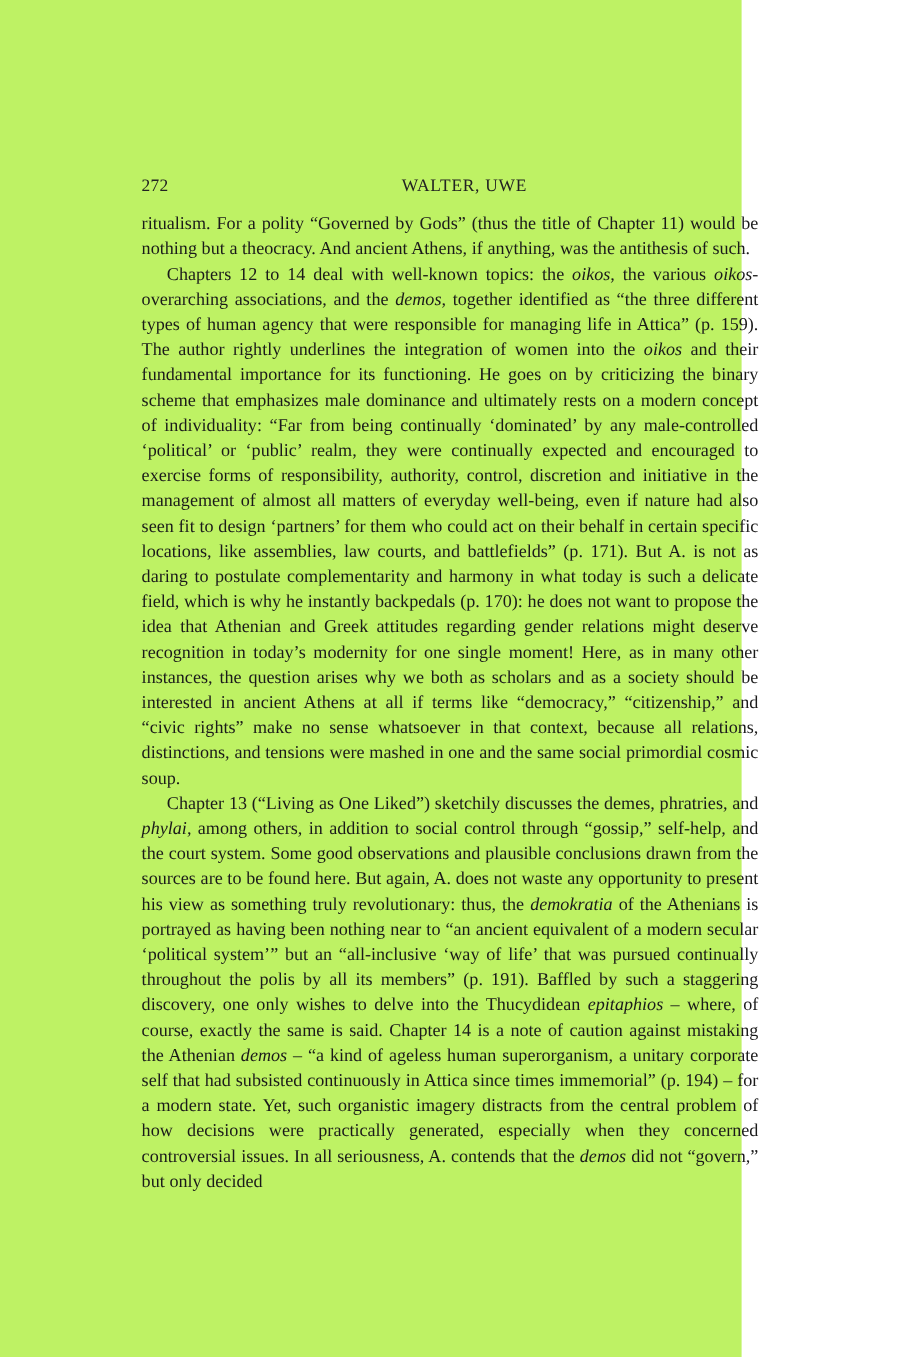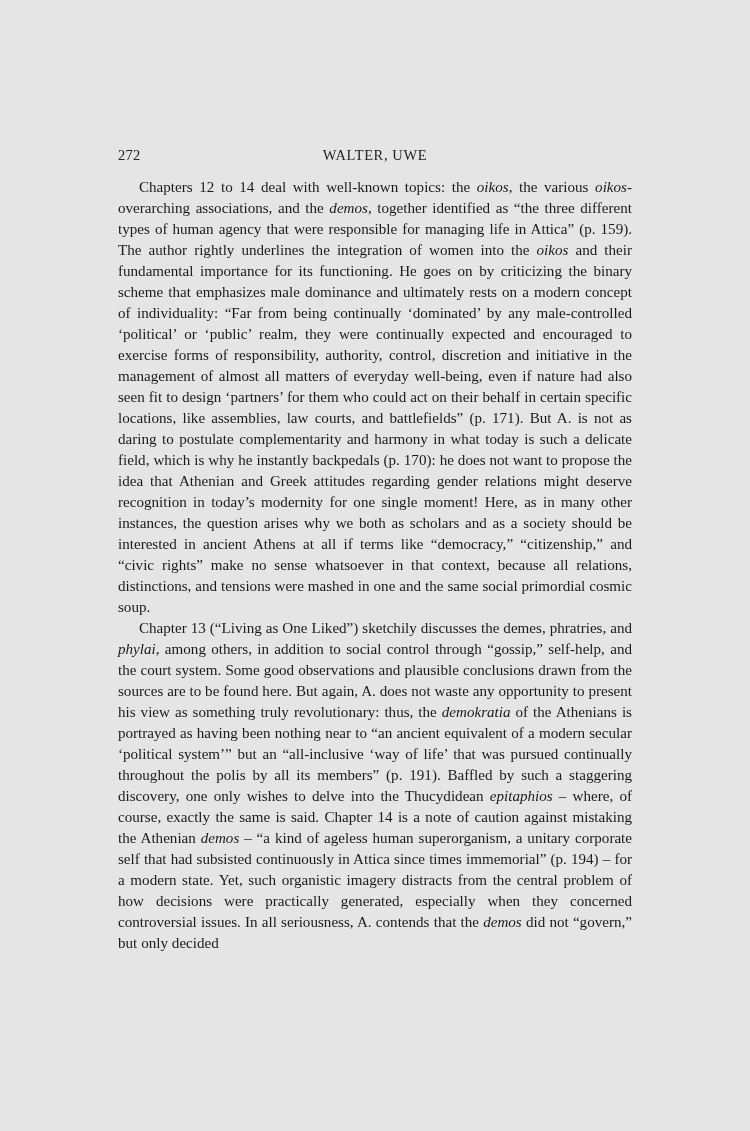--- a/index.html
+++ b/index.html
@@ -12,44 +12,44 @@
     height: 1131px;
     position: relative;
     font-family: "Liberation Serif", "DejaVu Serif", serif;
     color: #1a1a1a;
     overflow: hidden;
   }
   .page {
     position: absolute;
     left: 0;
     top: 0;
-    width: 750px;
+    width: 618px;
     height: 1131px;
-    background: #e5e5e5;
+    background: #bef264;
   }
   .running-head {
     position: absolute;
     left: 118px;
     top: 145px;
     width: 514px;
     height: 20px;
     font-size: 14.5px;
     line-height: 20px;
     color: #222222;
   }
   .folio {
     position: absolute;
     left: 0;
     top: 0;
     text-align: left;
     letter-spacing: 0.2px;
   }
   .head-title {
     position: absolute;
-    left: 0;
+    left: 12px;
     top: 0;
     width: 514px;
     text-align: center;
     letter-spacing: 0.6px;
   }
   .textblock {
     position: absolute;
     left: 118px;
     top: 177px;
     width: 514px;
@@ -78,17 +78,18 @@
 <body>
 
 <div class="page">
 
   <div class="running-head">
     <span class="folio">272</span>
     <span class="head-title">WALTER, UWE</span>
   </div>
 
   <div class="textblock" id="body-text">
+      <p>ritualism. For a polity “Governed by Gods” (thus the title of Chapter 11) would be nothing but a theocracy. And ancient Athens, if anything, was the antithesis of such.</p>
       <p class="indented">Chapters 12 to 14 deal with well-known topics: the <i>oikos</i>, the various <i>oikos</i>-overarching associations, and the <i>demos</i>, together identified as “the three different types of human agency that were responsible for managing life in Attica” (p. 159). The author rightly underlines the integration of women into the <i>oikos</i> and their fundamental importance for its functioning. He goes on by criticizing the binary scheme that emphasizes male dominance and ultimately rests on a modern concept of individuality: “Far from being continually ‘dominated’ by any male-controlled ‘political’ or ‘public’ realm, they were continually expected and encouraged to exercise forms of responsibility, authority, control, discretion and initiative in the management of almost all matters of everyday well-being, even if nature had also seen fit to design ‘partners’ for them who could act on their behalf in certain specific locations, like assemblies, law courts, and battlefields” (p. 171). But A. is not as daring to postulate complementarity and harmony in what today is such a delicate field, which is why he instantly backpedals (p. 170): he does not want to propose the idea that Athenian and Greek attitudes regarding gender relations might deserve recognition in today’s modernity for one single moment! Here, as in many other instances, the question arises why we both as scholars and as a society should be interested in ancient Athens at all if terms like “democracy,” “citizenship,” and “civic rights” make no sense whatsoever in that context, because all relations, distinctions, and tensions were mashed in one and the same social primordial cosmic soup.</p>
       <p class="indented">Chapter 13 (“Living as One Liked”) sketchily discusses the demes, phratries, and <i>phylai</i>, among others, in addition to social control through “gossip,” self-help, and the court system. Some good observations and plausible conclusions drawn from the sources are to be found here. But again, A. does not waste any opportunity to present his view as something truly revolutionary: thus, the <i>demokratia</i> of the Athenians is portrayed as having been nothing near to “an ancient equivalent of a modern secular ‘political system’” but an “all-inclusive ‘way of life’ that was pursued continually throughout the polis by all its members” (p. 191). Baffled by such a staggering discovery, one only wishes to delve into the Thucydidean <i>epitaphios</i> – where, of course, exactly the same is said. Chapter 14 is a note of caution against mistaking the Athenian <i>demos</i> – “a kind of ageless human superorganism, a unitary corporate self that had subsisted continuously in Attica since times immemorial” (p. 194) – for a modern state. Yet, such organistic imagery distracts from the central problem of how decisions were practically generated, especially when they concerned controversial issues. In all seriousness, A. contends that the <i>demos</i> did not “govern,” but only decided</p>
     </div>
 
 </div>
 
 </body></html>

